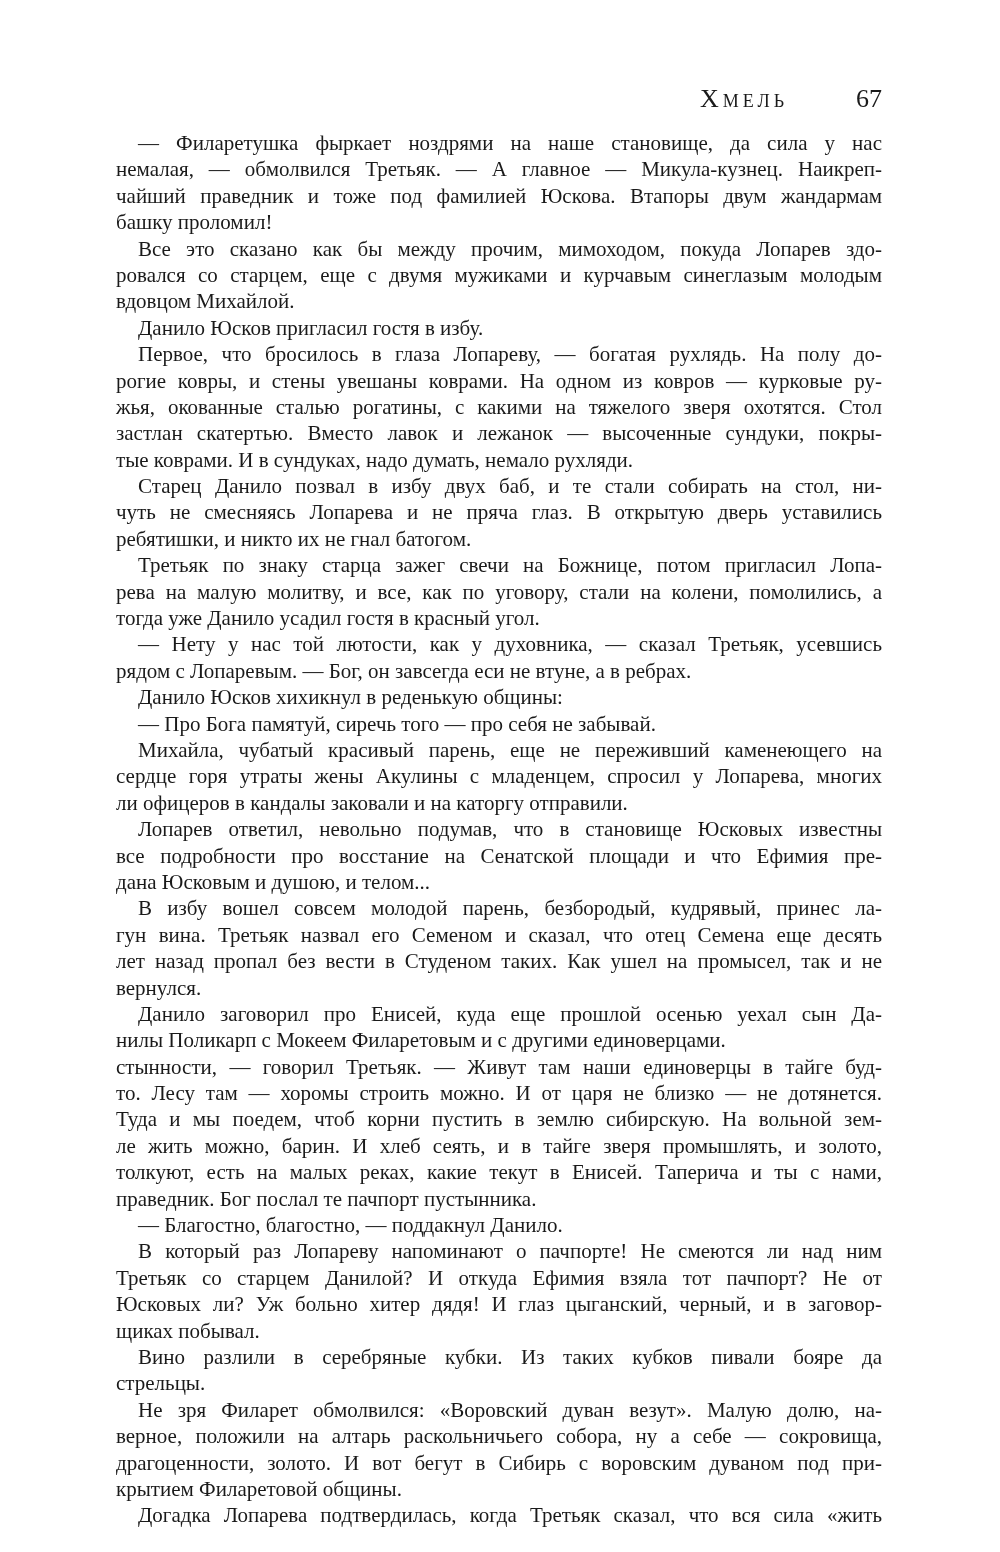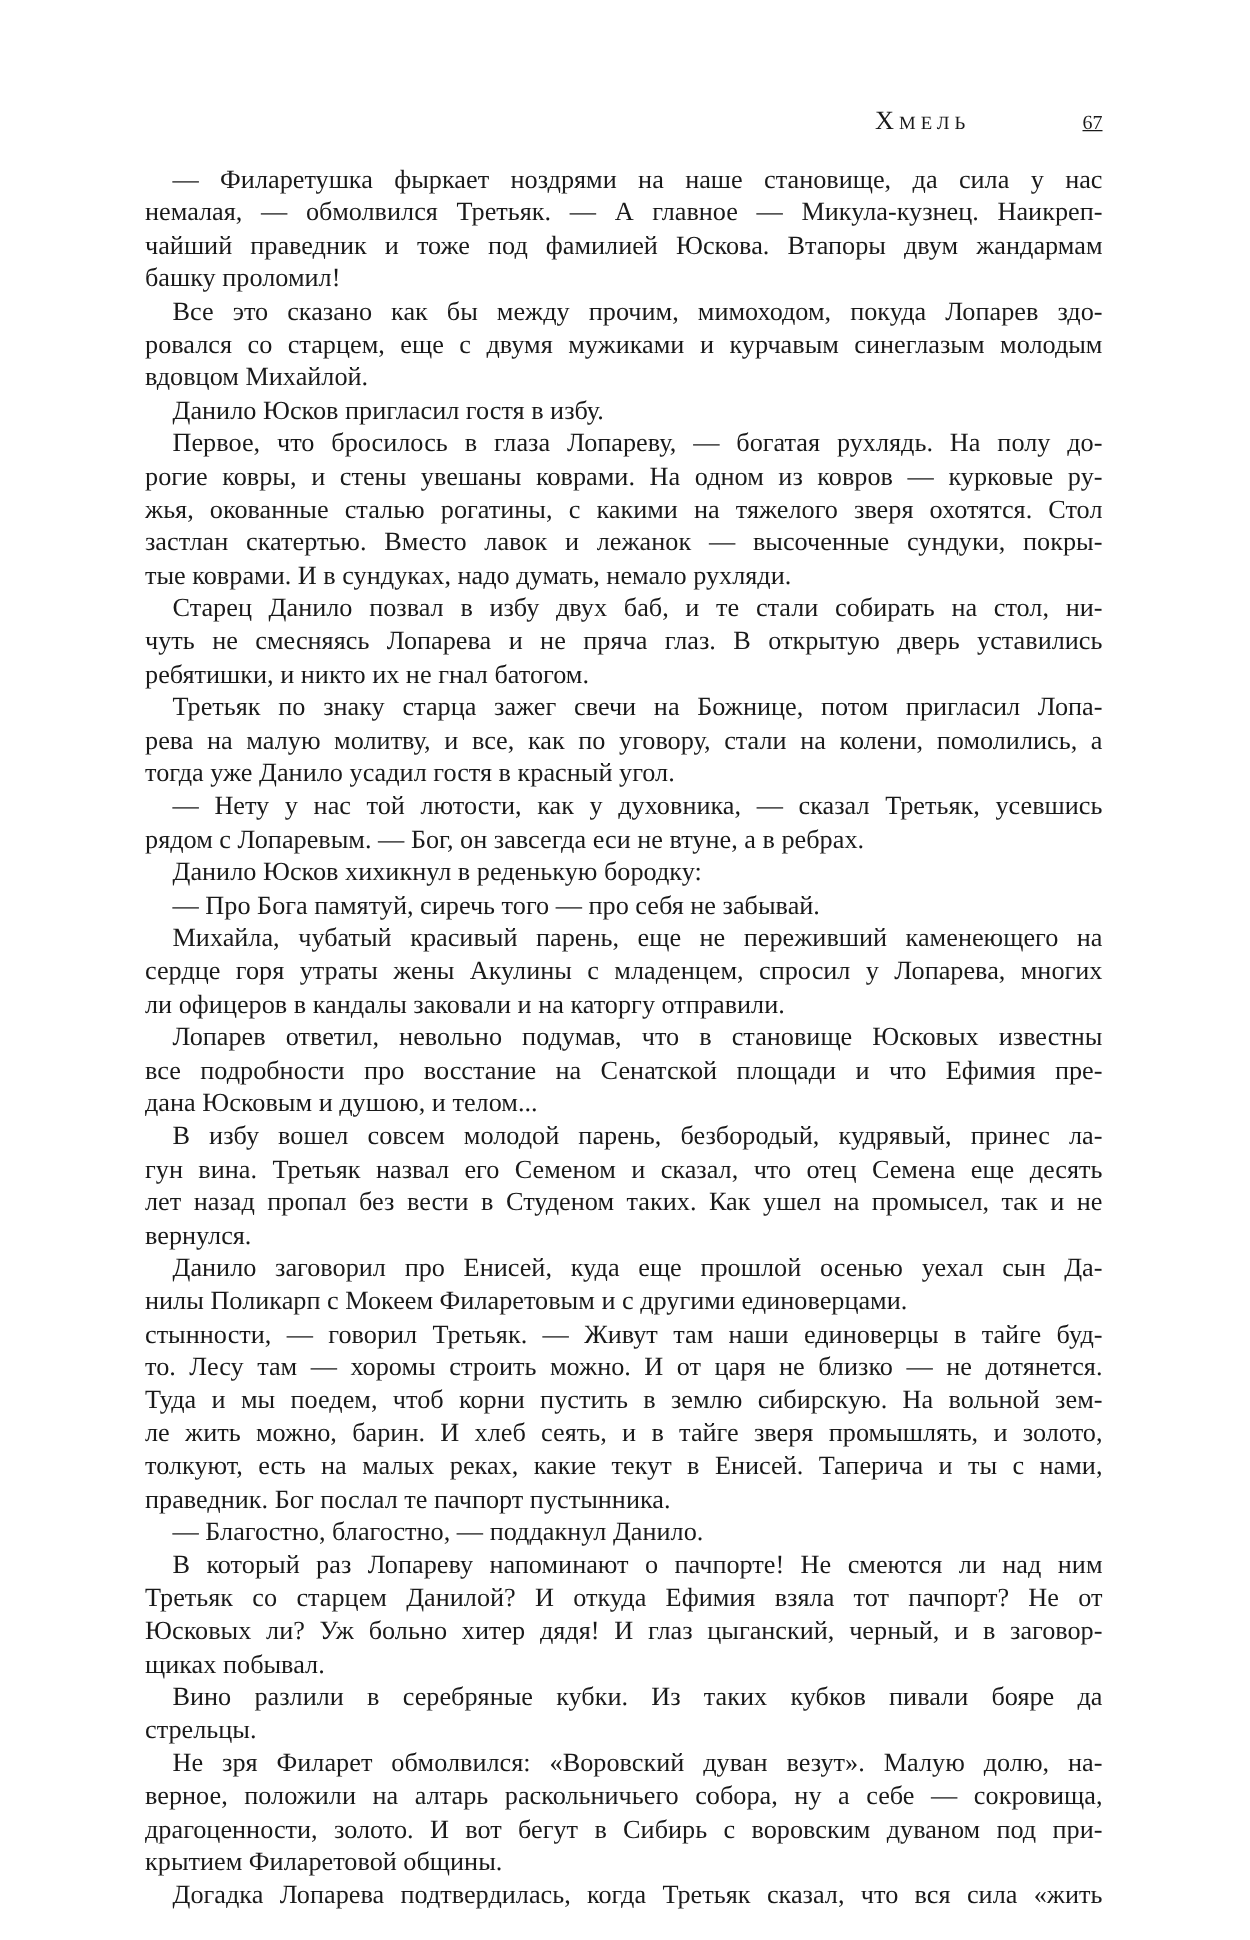--- a/index.html
+++ b/index.html
@@ -19,28 +19,27 @@
       position: absolute;
       top: 84px;
       left: 700px;
       width: 182px;
       height: 30px;
       display: flex;
       justify-content: space-between;
       align-items: baseline;
     }
     .running-title {
-      font-size: 21px;
+      font-size: 26px;
       letter-spacing: 4px;
       font-variant: small-caps;
       font-family: Liberation Serif, serif;
     }
     .page-number {
-      font-size: 16px;
-      text-decoration: underline;
+      font-size: 26px;
     }
     .text-block {
       position: absolute;
       top: 130px;
       left: 116px;
       width: 766px;
     }
     .line {
       height: 26.4px;
       line-height: 26.4px;
@@ -80,21 +79,21 @@
     <div class="line">застлан скатертью. Вместо лавок и лежанок — высоченные сундуки, покры-</div>
     <div class="line last">тые коврами. И в сундуках, надо думать, немало рухляди.</div>
     <div class="line indent">Старец Данило позвал в избу двух баб, и те стали собирать на стол, ни-</div>
     <div class="line">чуть не смесняясь Лопарева и не пряча глаз. В открытую дверь уставились</div>
     <div class="line last">ребятишки, и никто их не гнал батогом.</div>
     <div class="line indent">Третьяк по знаку старца зажег свечи на Божнице, потом пригласил Лопа-</div>
     <div class="line">рева на малую молитву, и все, как по уговору, стали на колени, помолились, а</div>
     <div class="line last">тогда уже Данило усадил гостя в красный угол.</div>
     <div class="line indent">— Нету у нас той лютости, как у духовника, — сказал Третьяк, усевшись</div>
     <div class="line last">рядом с Лопаревым. — Бог, он завсегда еси не втуне, а в ребрах.</div>
-    <div class="line indent last">Данило Юсков хихикнул в реденькую бородку:</div>
+    <div class="line indent last">Данило Юсков хихикнул в реденькую общины:</div>
     <div class="line indent last">— Про Бога памятуй, сиречь того — про себя не забывай.</div>
     <div class="line indent">Михайла, чубатый красивый парень, еще не переживший каменеющего на</div>
     <div class="line">сердце горя утраты жены Акулины с младенцем, спросил у Лопарева, многих</div>
     <div class="line last">ли офицеров в кандалы заковали и на каторгу отправили.</div>
     <div class="line indent">Лопарев ответил, невольно подумав, что в становище Юсковых известны</div>
     <div class="line">все подробности про восстание на Сенатской площади и что Ефимия пре-</div>
     <div class="line last">дана Юсковым и душою, и телом...</div>
     <div class="line indent">В избу вошел совсем молодой парень, безбородый, кудрявый, принес ла-</div>
     <div class="line">гун вина. Третьяк назвал его Семеном и сказал, что отец Семена еще десять</div>
     <div class="line">лет назад пропал без вести в Студеном таких. Как ушел на промысел, так и не</div>

